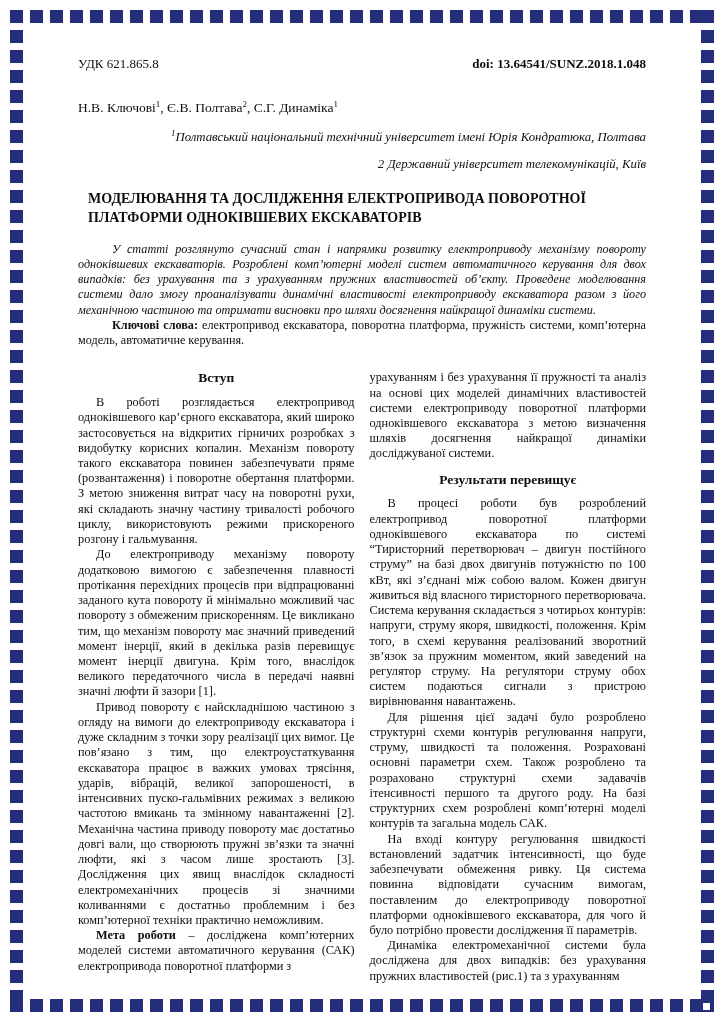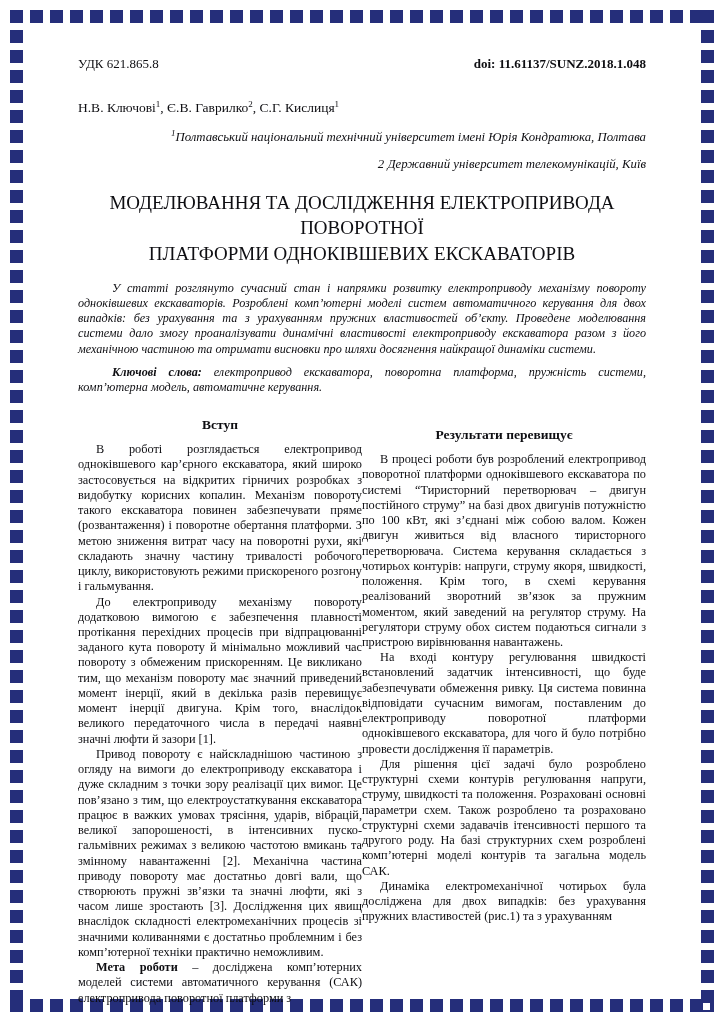--- a/index.html
+++ b/index.html
@@ -35,35 +35,35 @@
     display: flex; justify-content: space-between; align-items: center;
     font-size: 13px; margin-bottom: 26px;
   }
   .doi { font-weight: bold; }
   .authors { font-size: 13.5px; margin-bottom: 12px; }
   .authors sup { font-size: 9px; }
   .affil { font-style: italic; font-size: 12.8px; margin-bottom: 4px; text-align: right; }
   .affil sup { font-size: 9px; font-style: italic; }
   .affil2 { margin-top: 12px; margin-bottom: 2px; }
   .paper-title {
-    text-align: center; font-weight: normal; font-size: 19px;
+    text-align: left; font-weight: bold; font-size: 14px;
     line-height: 1.35; margin: 18px 10px 14px 10px;
   }
   .abstract {
     font-style: italic; font-size: 12.2px; line-height: 1.25;
     text-align: justify; 
   }
   .abstract .first-indent { display: inline-block; width: 34px; }
   .keywords {
-    font-style: italic; font-size: 12.2px; line-height: 1.25;
-    text-align: justify; margin-bottom: 22px; margin-top: 8px;
+    font-size: 12.2px; line-height: 1.25;
+    text-align: justify; margin-bottom: 22px;
   }
   .keywords .first-indent { display: inline-block; width: 34px; }
   .keywords b { font-weight: bold; }
-  .columns { display: flex; }
+  .columns { display: flex; gap: 15px; }
   .col { width: 50%; font-size: 12.3px; line-height: 1.24; text-align: justify; }
   .col p { margin: 0; text-indent: 18px; }
   .col p.no-indent { text-indent: 0; }
   .col-heading {
     text-align: center; font-weight: bold; font-size: 13.5px;
     margin: 10px 0 8px 0;
   }
   .col-heading.first { margin-top: 0; }
   .lead-bold { font-weight: bold; margin-top: 12px; }
 </style>
@@ -72,25 +72,25 @@
 
 <div class="frame-strip frame-top"></div>
 <div class="frame-strip frame-bottom"></div>
 <div class="frame-strip frame-left"></div>
 <div class="frame-strip frame-right"></div>
 
 <div class="content">
 
   <div class="udc-row">
     <span>УДК 621.865.8</span>
-    <span class="doi">doi: 11.61137/SUNZ.2018.1.048</span>
+    <span class="doi">doi: 13.64541/SUNZ.2018.1.048</span>
   </div>
 
   <div class="authors">
-    <span><span>Н.В. Ключові</span><sup>1</sup><span>, </span></span><span><span>Є.В. Гаврилко</span><sup>2</sup><span>, </span></span><span><span>С.Г. Кислиця</span><sup>1</sup><span></span></span>
+    <span><span>Н.В. Ключові</span><sup>1</sup><span>, </span></span><span><span>Є.В. Полтава</span><sup>2</sup><span>, </span></span><span><span>С.Г. Динаміка</span><sup>1</sup><span></span></span>
   </div>
 
   <div class="affil">
     <sup>1</sup><span>Полтавський національний технічний університет імені Юрія Кондратюка, Полтава</span>
   </div>
   <div class="affil affil2">
     <span>2 </span><span>Державний університет телекомунікацій, Київ</span>
   </div>
 
   <div class="paper-title">
@@ -110,22 +110,23 @@
 
     <div class="col">
       <div class="col-heading first">Вступ</div>
       <p>В роботі розглядається електропривод одноківшевого кар’єрного екскаватора, який широко застосовується на відкритих гірничих розробках з видобутку корисних копалин. Механізм повороту такого екскаватора повинен забезпечувати пряме (розвантаження) і поворотне обертання платформи. З метою зниження витрат часу на поворотні рухи, які складають значну частину тривалості робочого циклу, використовують режими прискореного розгону і гальмування.</p>
       <p>До електроприводу механізму повороту додатковою вимогою є забезпечення плавності протікання перехідних процесів при відпрацюванні заданого кута повороту й мінімально можливий час повороту з обмеженим прискоренням. Це викликано тим, що механізм повороту має значний приведений момент інерції, який в декілька разів перевищує момент інерції двигуна. Крім того, внаслідок великого передаточного числа в передачі наявні значні люфти й зазори [1].</p>
       <p>Привод повороту є найскладнішою частиною з огляду на вимоги до електроприводу екскаватора і дуже складним з точки зору реалізації цих вимог. Це пов’язано з тим, що електроустаткування екскаватора працює в важких умовах трясіння, ударів, вібрацій, великої запорошеності, в інтенсивних пуско-гальмівних режимах з великою частотою вмикань та змінному навантаженні [2]. Механічна частина приводу повороту має достатньо довгі вали, що створюють пружні зв’язки та значні люфти, які з часом лише зростають [3]. Дослідження цих явищ внаслідок складності електромеханічних процесів зі значними коливаннями є достатньо проблемним і без комп’ютерної техніки практично неможливим.</p>
       <p><b class="lead-bold">Мета роботи</b><span> – досліджена комп’ютерних моделей системи автоматичного керування (САК) електропривода поворотної платформи з</span></p>
     </div>
 
     <div class="col">
+      <p class="no-indent">урахуванням і без урахування її пружності та аналіз на основі цих моделей динамічних властивостей системи електроприводу поворотної платформи одноківшевого екскаватора з метою визначення шляхів досягнення найкращої динаміки досліджуваної системи.</p>
       <div class="col-heading">Результати перевищує</div>
       <p>В процесі роботи був розроблений електропривод поворотної платформи одноківшевого екскаватора по системі “Тиристорний перетворювач – двигун постійного струму” на базі двох двигунів потужністю по 100 кВт, які з’єднані між собою валом. Кожен двигун живиться від власного тиристорного перетворювача. Система керування складається з чотирьох контурів: напруги, струму якоря, швидкості, положення. Крім того, в схемі керування реалізований зворотний зв’язок за пружним моментом, який заведений на регулятор струму. На регулятори струму обох систем подаються сигнали з пристрою вирівнювання навантажень.</p>
+      <p>Для рішення цієї задачі було розроблено структурні схеми контурів регулювання напруги, струму, швидкості та положення. Розраховані основні параметри схем. Також розроблено та розраховано структурні схеми задавачів ітенсивності першого та другого роду. На базі структурних схем розроблені комп’ютерні моделі контурів та загальна модель САК.</p>
       <p>На вході контуру регулювання швидкості встановлений задатчик інтенсивності, що буде забезпечувати обмеження ривку. Ця система повинна відповідати сучасним вимогам, поставленим до електроприводу поворотної платформи одноківшевого екскаватора, для чого й було потрібно провести дослідження її параметрів.</p>
-      <p>Для рішення цієї задачі було розроблено структурні схеми контурів регулювання напруги, струму, швидкості та положення. Розраховані основні параметри схем. Також розроблено та розраховано структурні схеми задавачів ітенсивності першого та другого роду. На базі структурних схем розроблені комп’ютерні моделі контурів та загальна модель САК.</p>
-      <p>Динаміка електромеханічної чотирьох була досліджена для двох випадків: без урахування пружних властивостей (рис.1) та з урахуванням</p>
+      <p>Динаміка електромеханічної системи була досліджена для двох випадків: без урахування пружних властивостей (рис.1) та з урахуванням</p>
     </div>
 
   </div>
 
 </div>
 
 </body></html>

